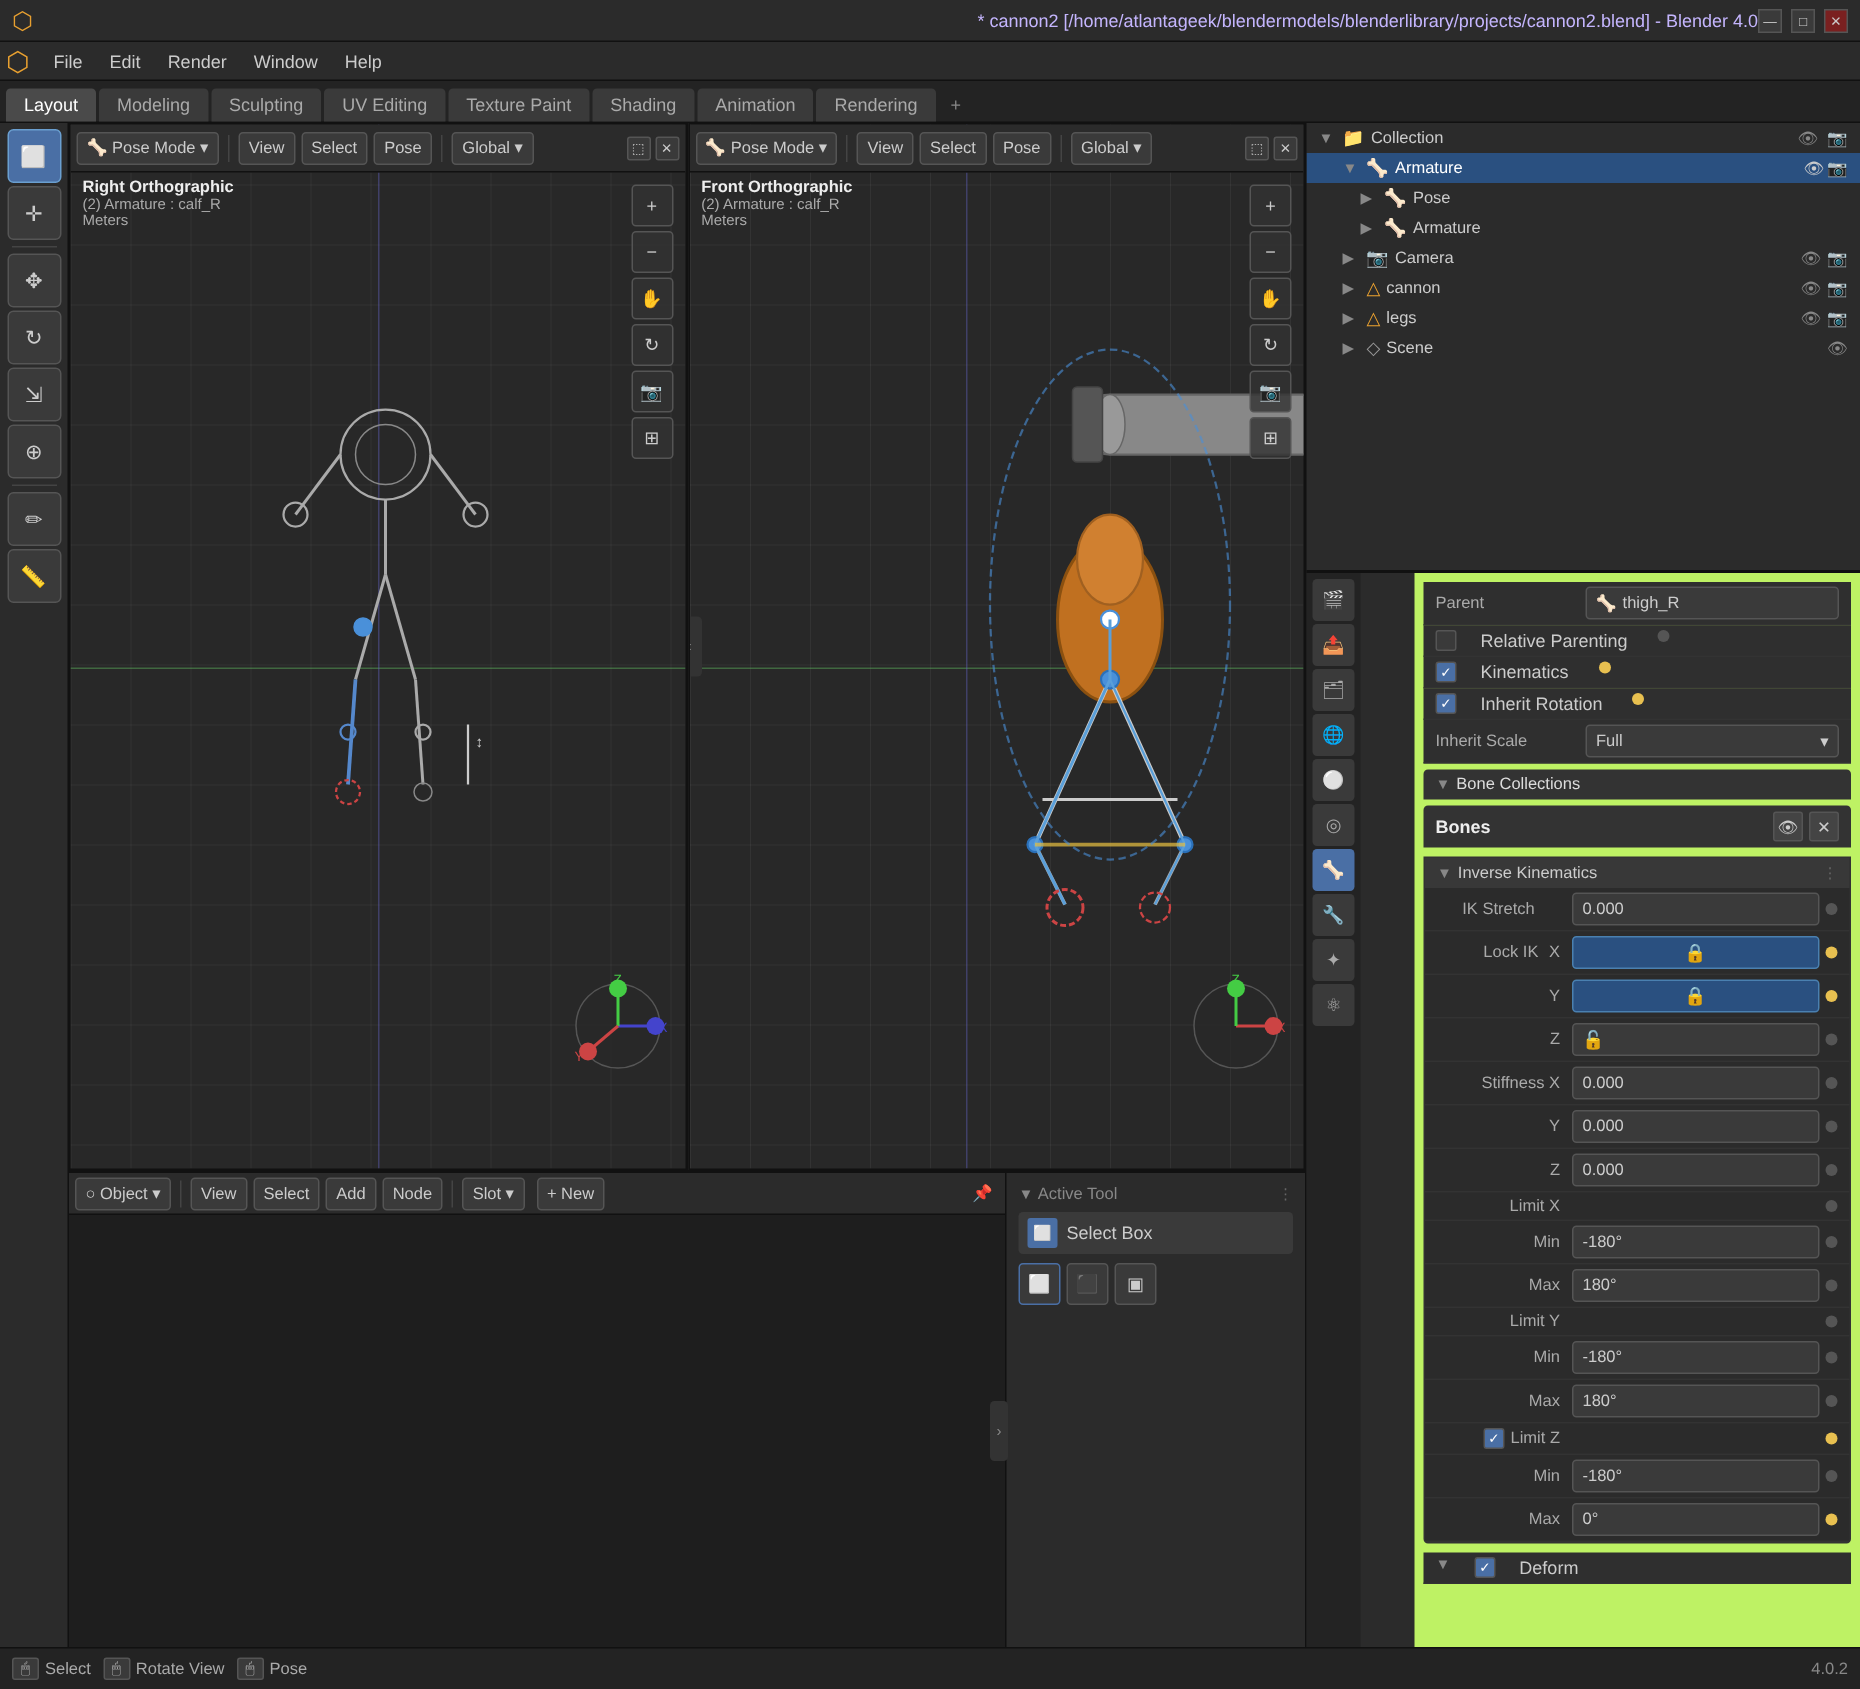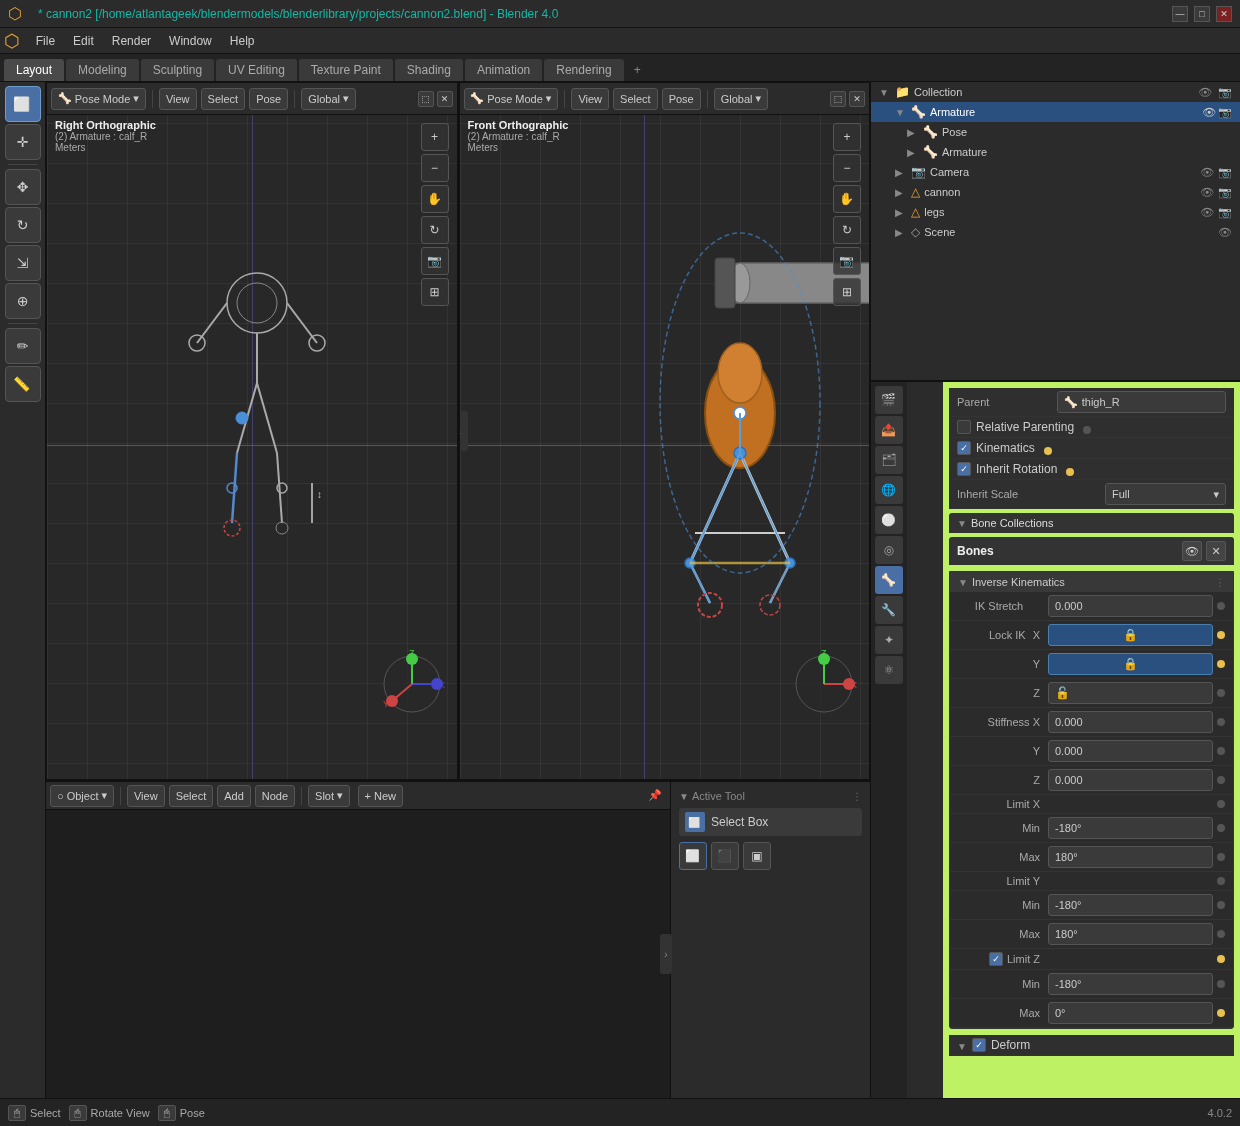--- a/index.html
+++ b/index.html
@@ -18,23 +18,23 @@
       background: #2b2b2b;
       height: 28px;
       display: flex;
       align-items: center;
       justify-content: space-between;
       padding: 0 8px;
       border-bottom: 1px solid #111;
     }
     #title-bar .title {
       font-size: 12px;
-      color: #14b8a6;
+      color: #c4b5fd;
       flex: 1;
-      text-align: left;
+      text-align: right;
       margin-left: 16px;
     }
     #title-bar .win-controls {
       display: flex; gap: 6px;
     }
     #title-bar .win-btn {
       width: 16px; height: 16px;
       border: 1px solid #555;
       background: #3a3a3a;
       color: #ccc;
@@ -495,25 +495,25 @@
       margin-left: auto;
       color: #888;
     }
 
     svg text { font-family: Arial, sans-serif; }
 
     .collapse-arrow { font-size: 10px; color: #888; }
 
     .prop-full-row {
       display: flex;
-      align-items: flex-end;
+      align-items: flex-start;
       padding: 3px 8px;
       background: #2f2f2f;
       border-bottom: 1px solid #333;
-      gap: 5px;
+      gap: 16px;
     }
   </style>
 </head>
 <body>
 
 <div id="title-bar">
   <div style="display:flex;align-items:center;gap:8px;">
     <span style="font-size:16px;color:#e8a030;">⬡</span>
   </div>
   <div class="title">* cannon2 [/home/atlantageek/blendermodels/blenderlibrary/projects/cannon2.blend] - Blender 4.0</div>
@@ -934,21 +934,21 @@
 
 
           <div class="prop-full-row">
             <div class="prop-checkbox checked" style="background:#4a6fa5;color:white;font-size:9px;">✓</div>
             <span>Inherit Rotation</span>
             <div class="prop-dot yellow"></div>
           </div>
 
           <div class="prop-row">
             <span class="prop-label">Inherit Scale</span>
-            <div class="prop-value" style="display:flex;align-items:center;justify-content:space-between;margin-left:48px;">
+            <div class="prop-value" style="display:flex;align-items:center;justify-content:space-between;">
               <span>Full</span>
               <span>▾</span>
             </div>
           </div>
 
           <div style="margin:4px 0;">
             <div class="prop-section-header">
               <span class="collapse-arrow">▼</span>
               <span>Bone Collections</span>
             </div>

